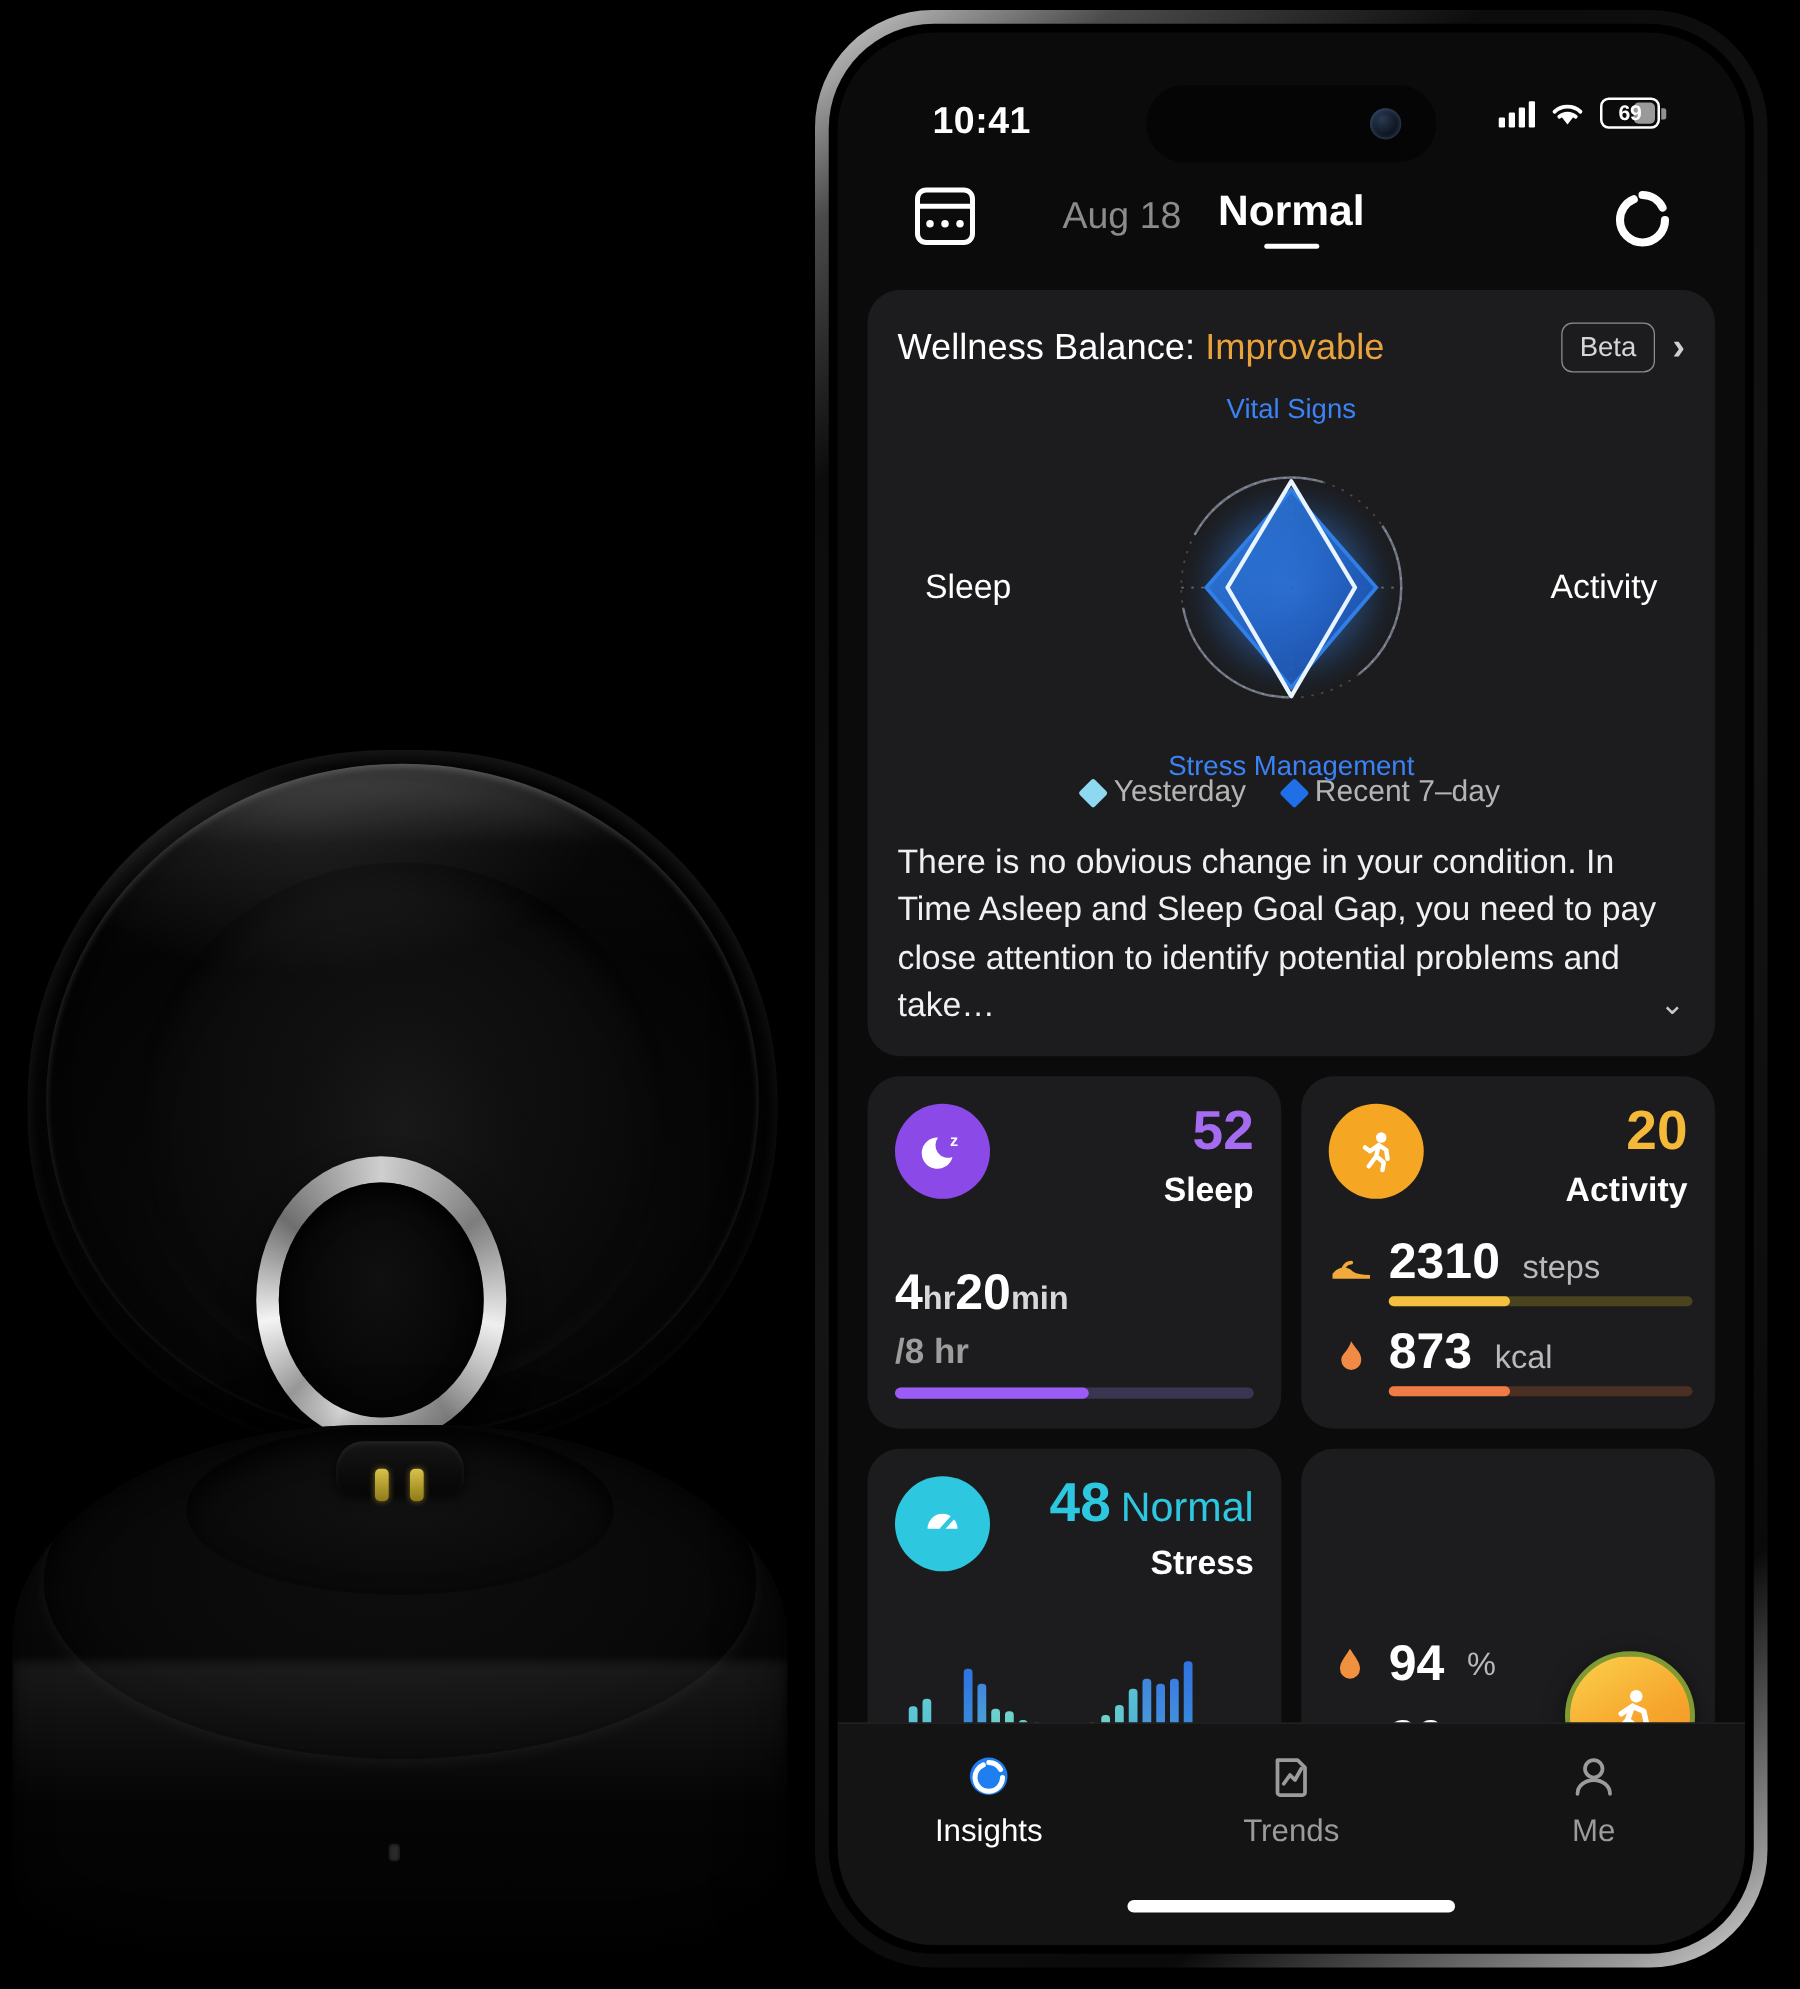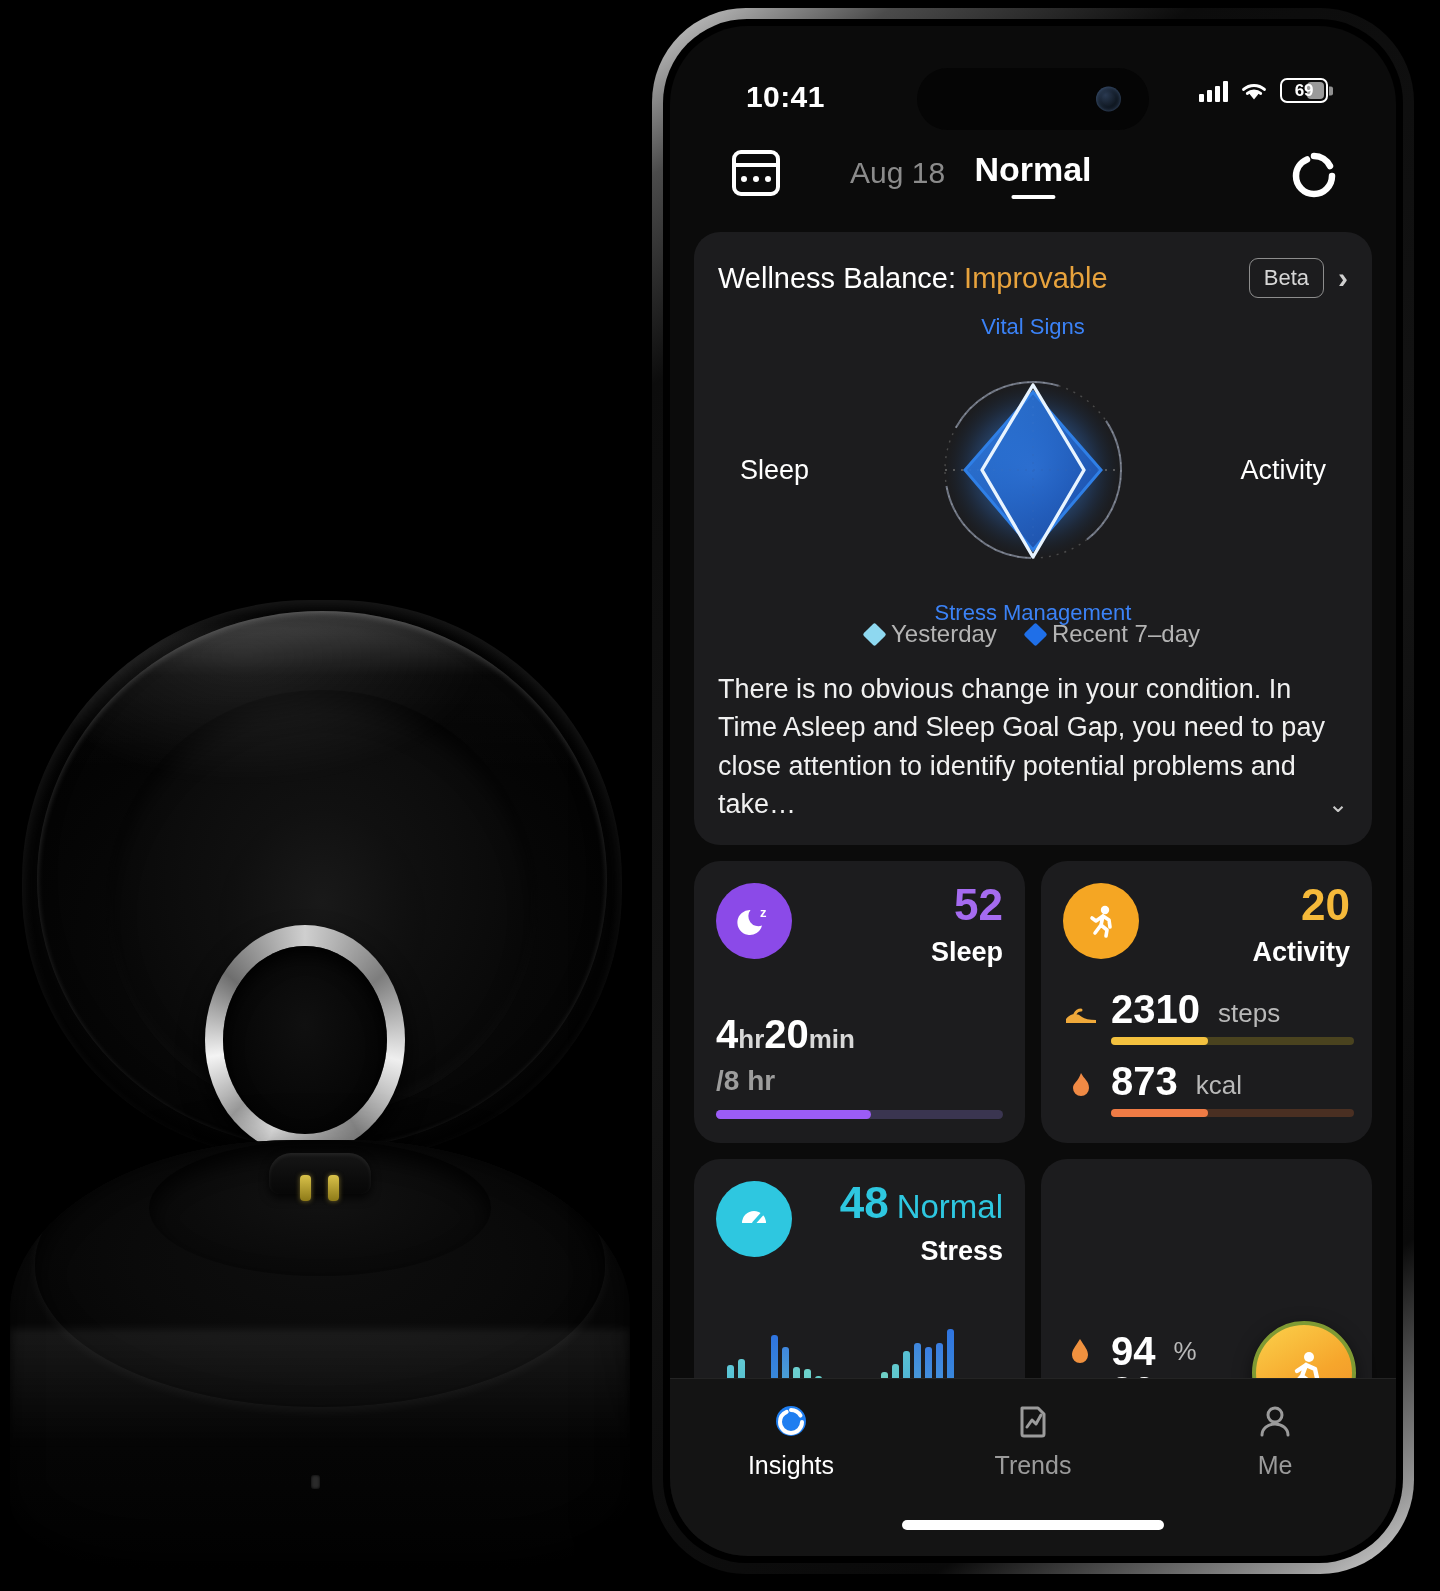--- a/index.html
+++ b/index.html
@@ -217,21 +217,21 @@
   .act-bar.steps > i { background:#f3c13f; }
   .act-bar.kcal  > i { background:#ef7b45; }
 
   .stress-chart { position:absolute; left:22px; right:22px; bottom:28px; height:100px; }
   .stress-bars { position:absolute; left:0; bottom:6px; display:flex; align-items:flex-end; gap:4px; height:94px; }
   .stress-bars i { display:block; width:7px; border-radius:3px; }
   .axis { position:absolute; left:0; right:0; bottom:0; height:3px;
           background:repeating-linear-gradient(90deg,#4a4a4a 0 3px, transparent 3px 10px); }
 
   .hr-rows { position:absolute; left:22px; bottom:30px; }
-  .hr-row { display:flex; align-items:center; gap:14px; }
+  .hr-row { display:flex; align-items:center; gap:14px; margin-top:20px; }
   .hr-ico { width:34px; height:34px; display:flex; align-items:center; justify-content:center; font-size:28px; }
   .hr-val { color:#fff; font-size:40px; font-weight:700; line-height:1; }
   .hr-unit { color:#b9b9b9; font-size:26px; font-weight:500; margin-left:4px; }
 
   .fab { position:absolute; right:16px; bottom:16px; width:104px; height:104px; border-radius:50%;
          background:linear-gradient(150deg,#fbd14b 0%, #f6a62c 55%, #ef8f2a 100%);
          border:4px solid #7f9a33; display:flex; align-items:center; justify-content:center;
          box-shadow:0 6px 18px rgba(0,0,0,.55); }
 
   

